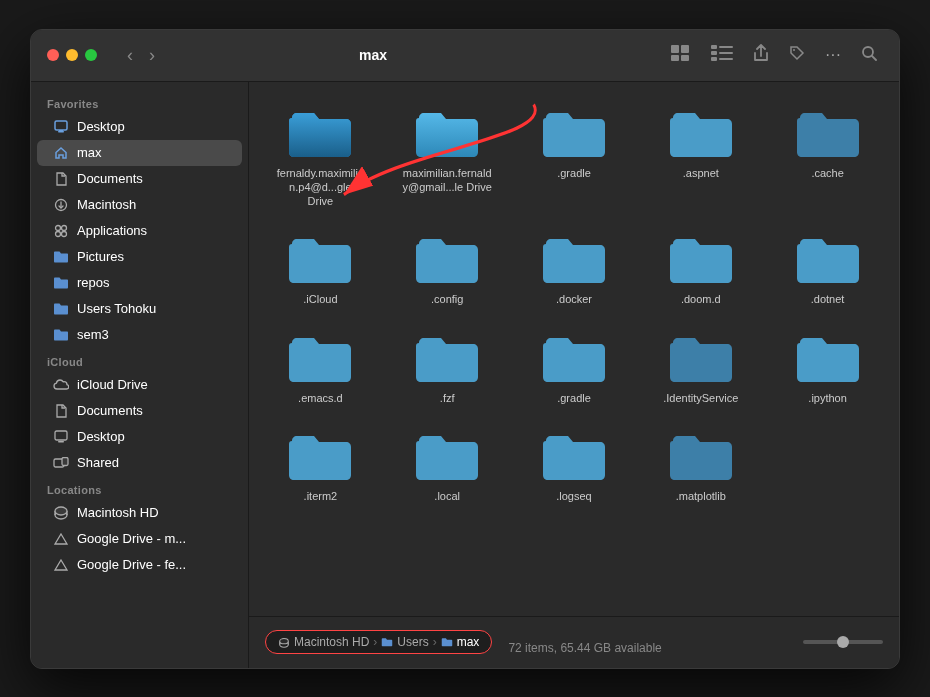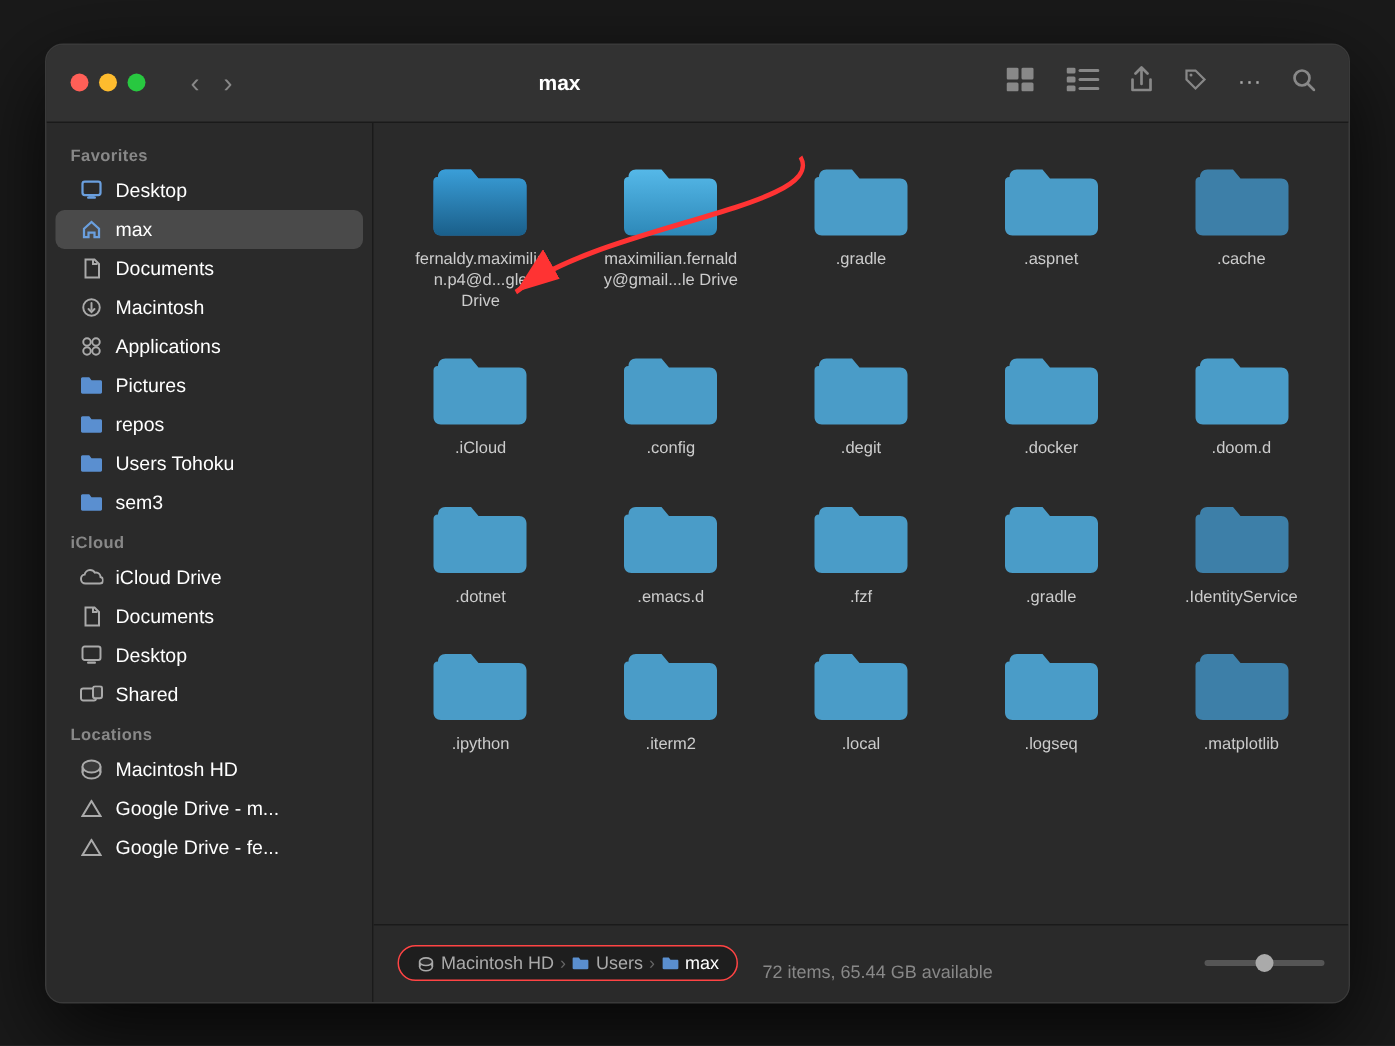--- a/index.html
+++ b/index.html
@@ -554,34 +554,20 @@
                   <linearGradient id="gf5" x1="32" y1="7" x2="32" y2="51">
                     <stop offset="0%" stop-color="#4a9cc8"></stop>
                     <stop offset="100%" stop-color="#2a6a90"></stop>
                   </linearGradient>
                 </defs>
               </svg>
           </div>
           <span class="file-name">.config</span>
         </div>
 
-        <div class="file-item">
-          <div class="folder-icon">
-            <svg viewBox="0 0 64 54" fill="none">
-                <path d="M4 12 C4 9 6 7 9 7 L26 7 L31 13 L58 13 C61 13 63 15 63 18 L63 46 C63 49 61 51 58 51 L6 51 C3 51 1 49 1 46 L1 15 C1 13 2 12 4 12Z" fill="url(#gf6)"></path>
-                <defs>
-                  <linearGradient id="gf6" x1="32" y1="7" x2="32" y2="51">
-                    <stop offset="0%" stop-color="#4a9cc8"></stop>
-                    <stop offset="100%" stop-color="#2a6a90"></stop>
-                  </linearGradient>
-                </defs>
-              </svg>
-          </div>
-          <span class="file-name">.degit</span>
-        </div>
 
         <div class="file-item">
           <div class="folder-icon">
             <svg viewBox="0 0 64 54" fill="none">
                 <path d="M4 12 C4 9 6 7 9 7 L26 7 L31 13 L58 13 C61 13 63 15 63 18 L63 46 C63 49 61 51 58 51 L6 51 C3 51 1 49 1 46 L1 15 C1 13 2 12 4 12Z" fill="url(#gf7)"></path>
                 <defs>
                   <linearGradient id="gf7" x1="32" y1="7" x2="32" y2="51">
                     <stop offset="0%" stop-color="#4a9cc8"></stop>
                     <stop offset="100%" stop-color="#2a6a90"></stop>
                   </linearGradient>

